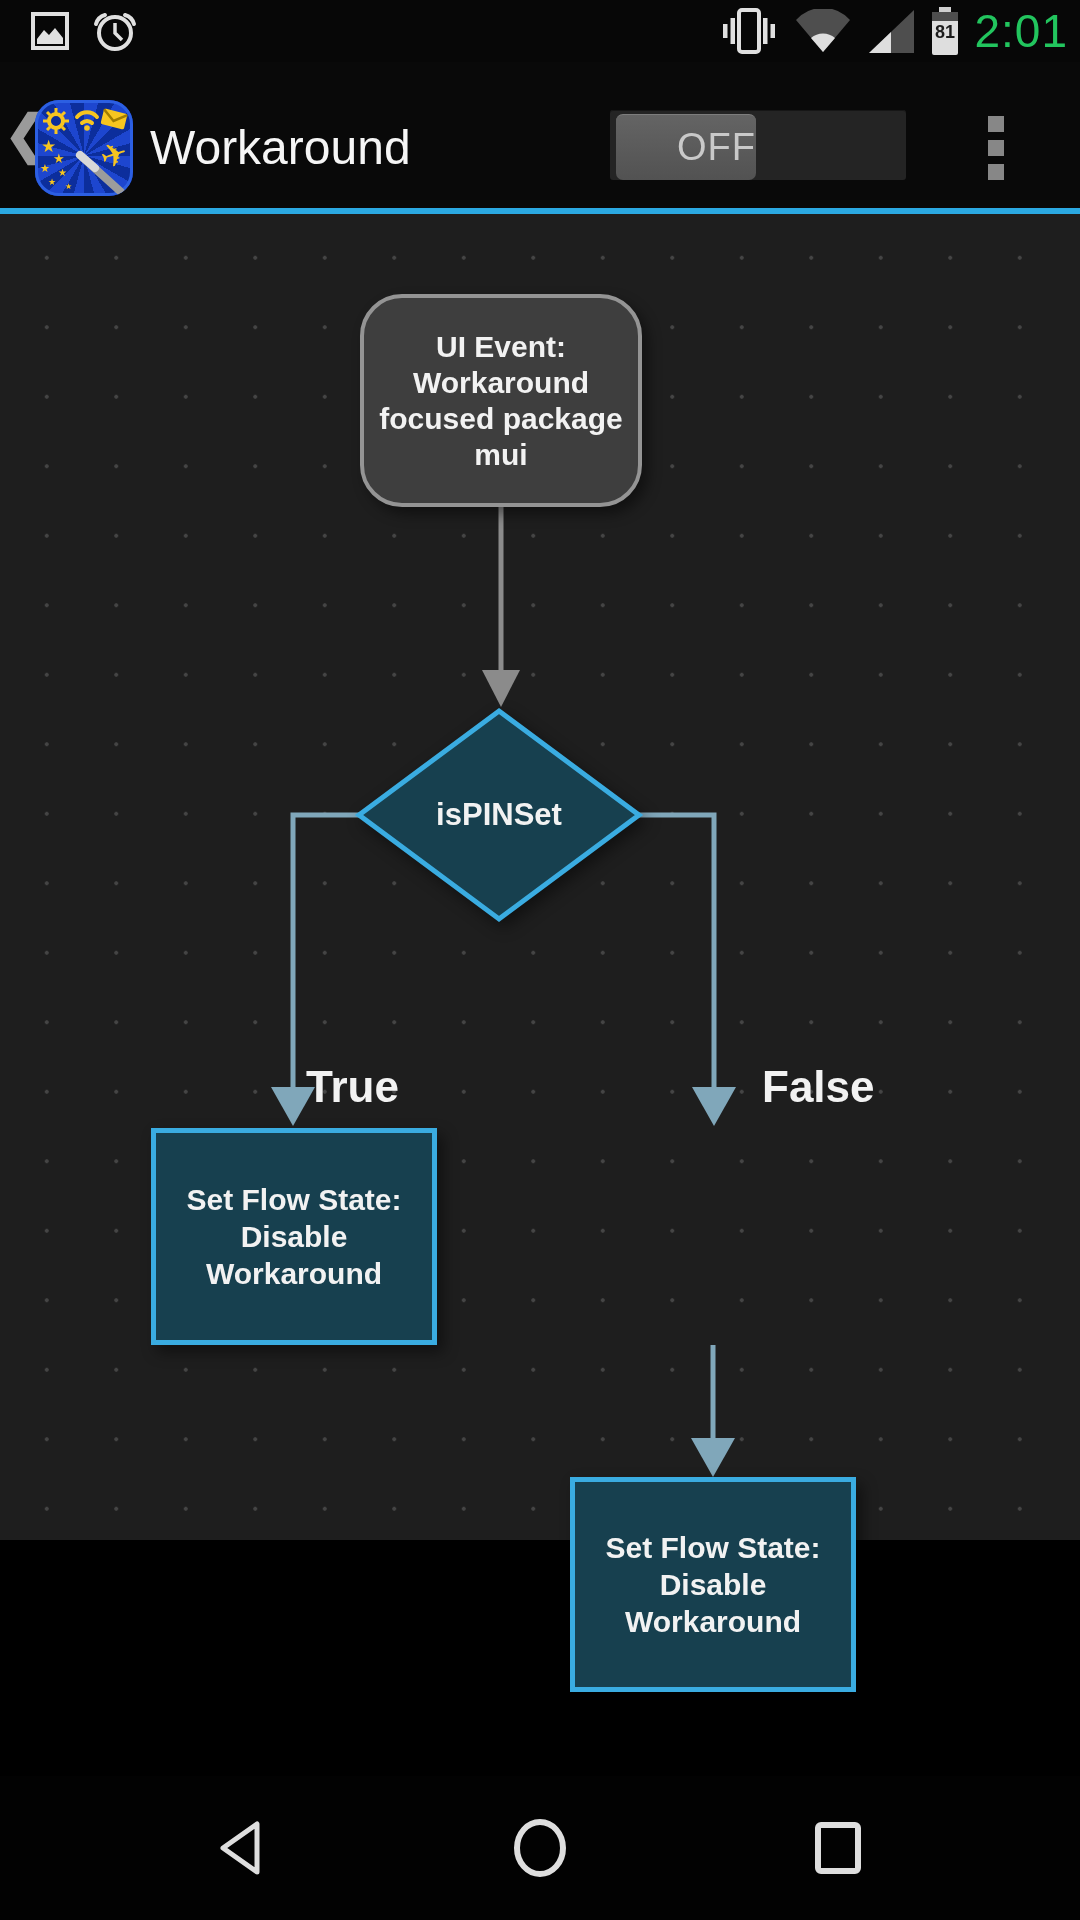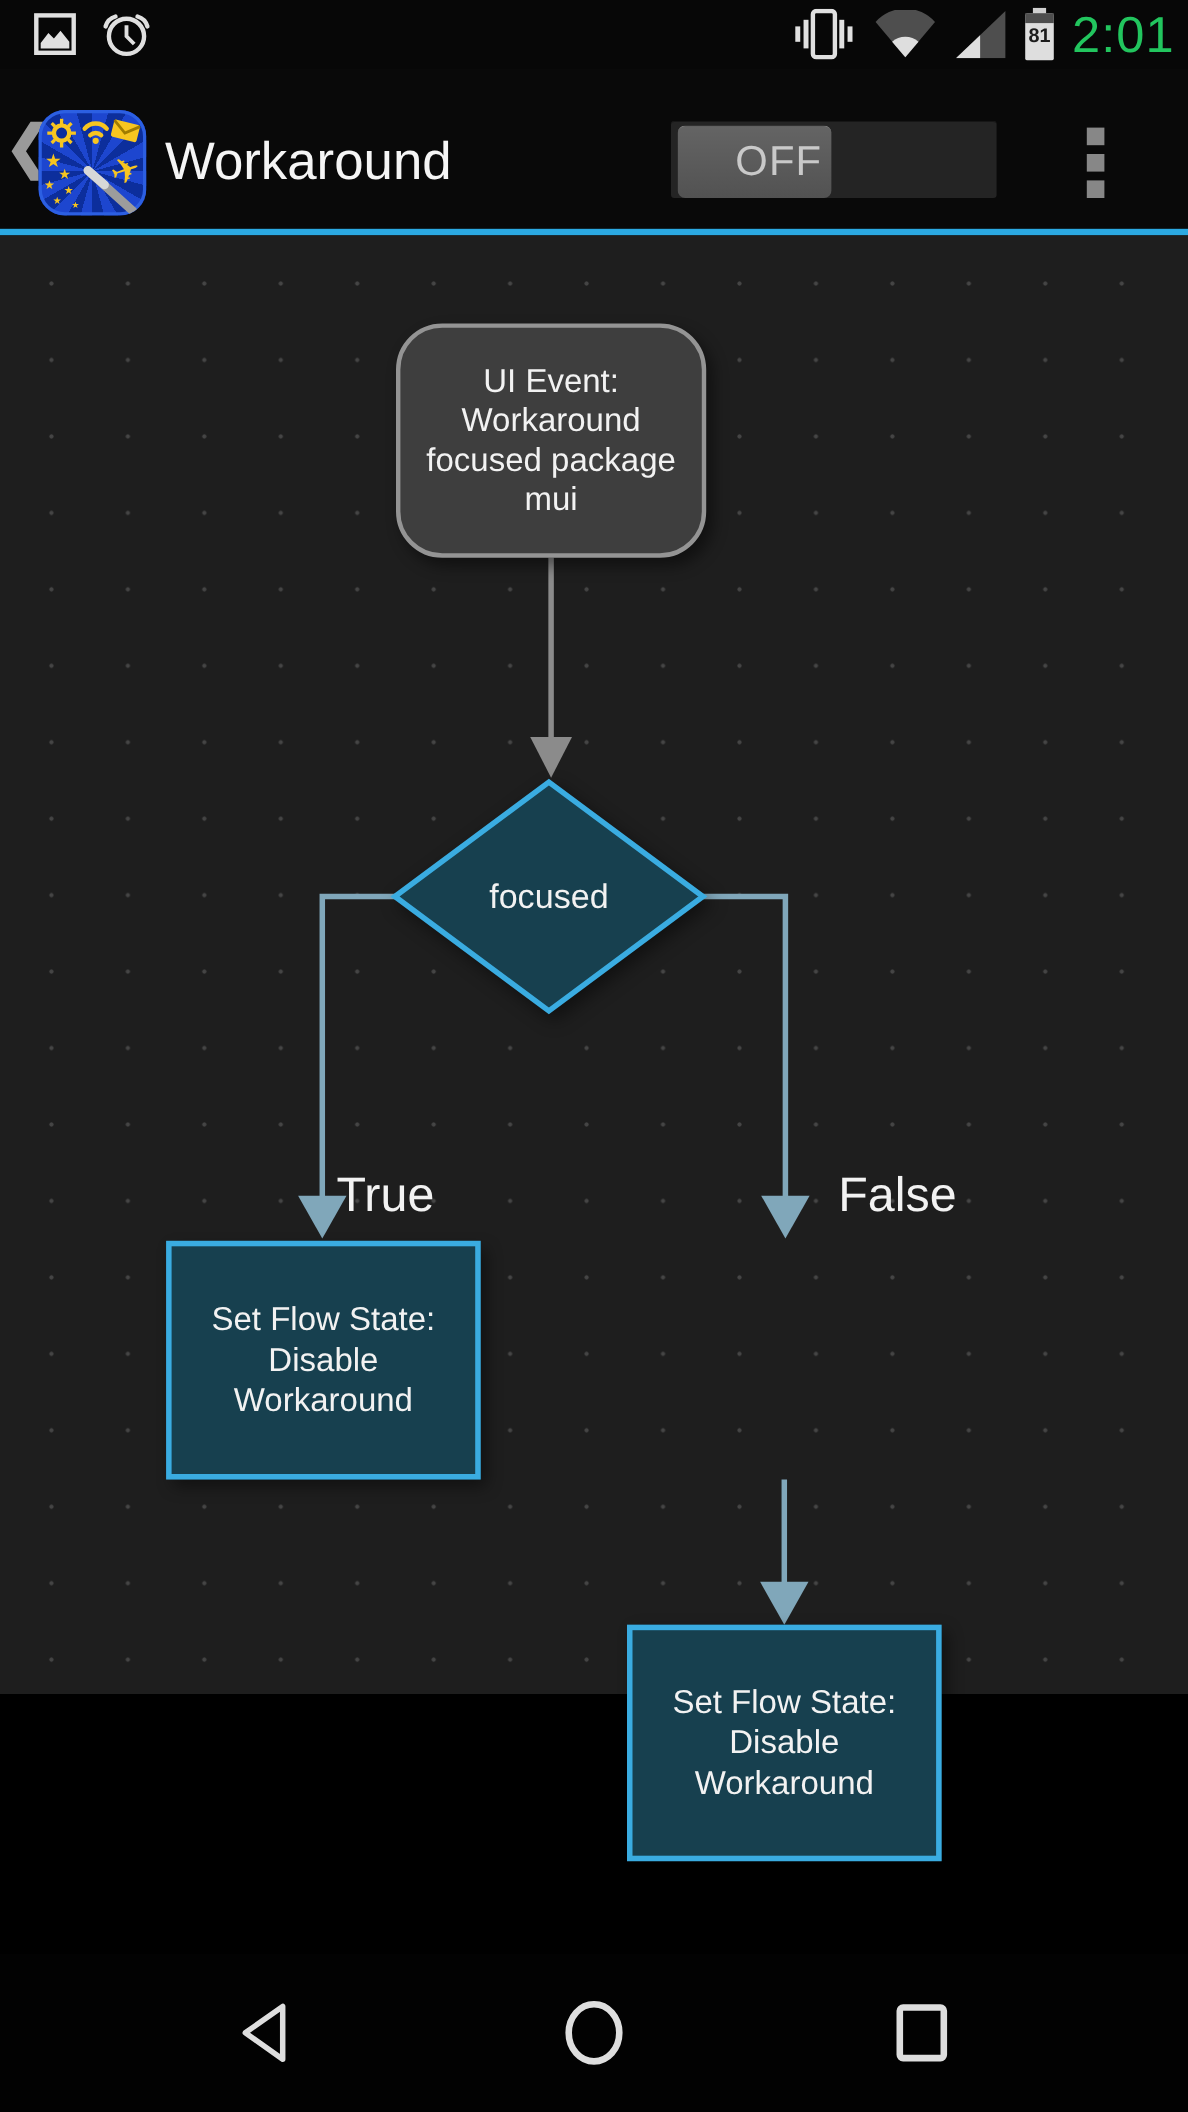--- a/index.html
+++ b/index.html
@@ -23,30 +23,30 @@
   .app-bar{position:absolute;left:0;top:62px;width:1080px;height:146px;background:#090909;}
   .back-chevron{position:absolute;left:4px;top:34px;color:#9a9a9a;font-size:52px;line-height:76px;font-weight:bold;}
   .app-icon{position:absolute;left:35px;top:38px;width:98px;height:96px;border-radius:24px;overflow:hidden;
     background:repeating-conic-gradient(from 0deg at 50% 58%, #1d46cf 0deg 15deg, #0c2e9c 15deg 30deg);
     box-shadow:inset 0 0 0 3px #2c5fe2;}
   .app-icon svg{position:absolute;left:0;top:0;}
   .page-title{position:absolute;left:150px;top:38px;height:96px;line-height:96px;color:#f5f5f5;font-size:48px;}
   .toggle-track{position:absolute;left:610px;top:48px;width:296px;height:70px;background:#242424;border-radius:3px;box-shadow:inset 0 1px 0 #161616;}
   .toggle-thumb{position:absolute;left:6px;top:4px;width:140px;height:66px;border-radius:7px;
     background:linear-gradient(#646464,#525252);border-top:1px solid #7d7d7d;
-    display:flex;align-items:center;justify-content:center;padding-left:44px;}
+    display:flex;align-items:center;justify-content:flex-end;padding-left:44px;}
   .toggle-thumb span{color:#c9c9c9;font-size:38px;letter-spacing:1px;}
   .overflow-btn{position:absolute;left:974px;top:44px;width:44px;height:84px;display:flex;flex-direction:column;align-items:center;justify-content:space-between;padding:10px 0;}
   .overflow-dot{width:16px;height:16px;background:#878787;}
   .header-divider{position:absolute;left:0;top:208px;width:1080px;height:6px;background:var(--accent);}
 
   
   .flow-canvas{position:absolute;left:0;top:214px;width:1080px;height:1326px;background-color:var(--canvas-bg);
     background-image:radial-gradient(circle,var(--dot) 1.6px,transparent 2.2px);
-    background-size:69.5px 69.5px;background-position:12px 9px;}
+    background-size:69.5px 69.5px;background-position:12px 9px;font-weight:bold;}
   .connectors{position:absolute;left:0;top:0;}
   .edge-gray{stroke:var(--edge-gray);}
   .edge-gray-fill{fill:var(--edge-gray);}
   .edge-steel{stroke:var(--edge-steel);}
   .edge-steel-fill{fill:var(--edge-steel);}
   .diamond-shape{fill:var(--box-fill);stroke:var(--box-border);stroke-width:5;filter:drop-shadow(5px 6px 8px rgba(0,0,0,.45));}
 
   .flow-node{position:absolute;display:flex;flex-direction:column;align-items:center;justify-content:center;
     color:var(--text-main);font-size:30px;line-height:37px;text-align:center;
     box-shadow:6px 7px 14px rgba(0,0,0,.45);}
@@ -170,21 +170,21 @@
       <polygon class="diamond-shape" points="499,497 639,601 499,705 359,601"></polygon>
     </svg>
 
     <div class="flow-node node-rounded" style="left:360px;top:80px;width:282px;height:213px;">
       <div>UI Event:</div>
       <div>Workaround</div>
       <div>focused package</div>
       <div>mui</div>
     </div>
 
-    <div class="diamond-label">focused</div>
+    <div class="diamond-label">isPINSet</div>
 
     <div class="edge-label" style="left:306px;top:848px;">True</div>
     <div class="edge-label" style="left:722px;top:848px;margin-left:40px;">False</div>
 
     <div class="flow-node node-rect" style="left:151px;top:914px;width:286px;height:217px;">
       <div>Set Flow State:</div>
       <div>Disable</div>
       <div>Workaround</div>
     </div>
 

